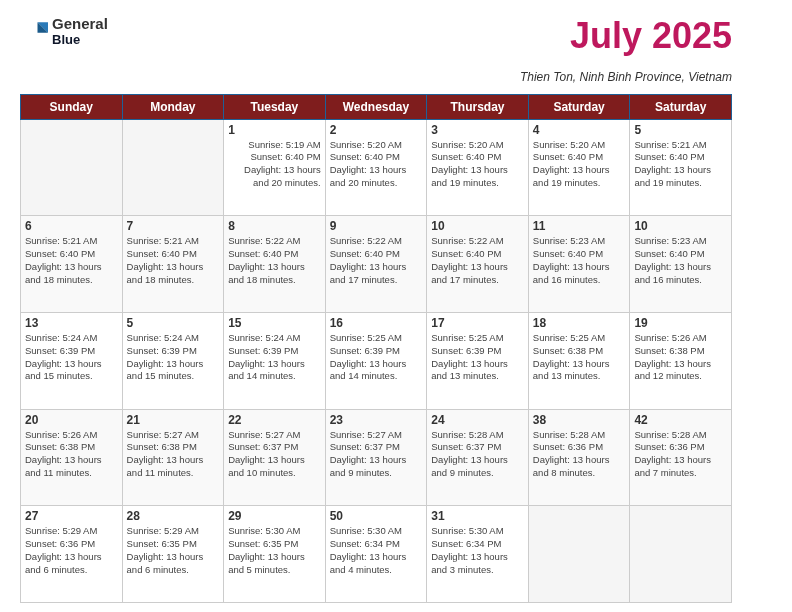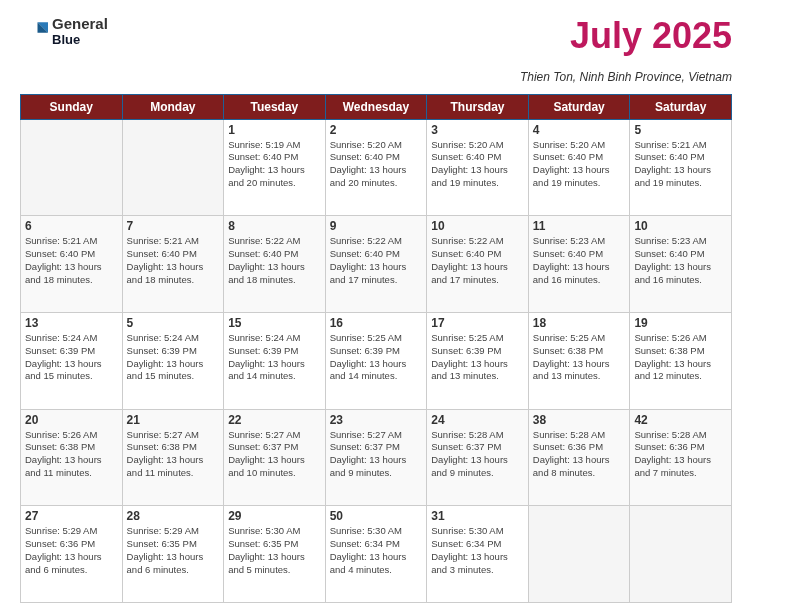--- a/index.html
+++ b/index.html
@@ -140,21 +140,21 @@
           <th>Saturday</th>
           <th>Saturday</th>
         </tr>
     </thead>
     <tbody id="calendar-body">
     <tr>
           <td class="empty"></td>
           <td class="empty"></td>
           <td>
             <div class="day-num">1</div>
-            <div class="day-info" style="white-space: pre-line;">Sunrise: 5:19 AM
+            <div class="day-info" style="white-space: pre-line; text-align: right;">Sunrise: 5:19 AM
 Sunset: 6:40 PM
 Daylight: 13 hours and 20 minutes.</div>
           </td>
           <td>
             <div class="day-num">2</div>
             <div class="day-info" style="white-space: pre-line;">Sunrise: 5:20 AM
 Sunset: 6:40 PM
 Daylight: 13 hours and 20 minutes.</div>
           </td>
           <td>

